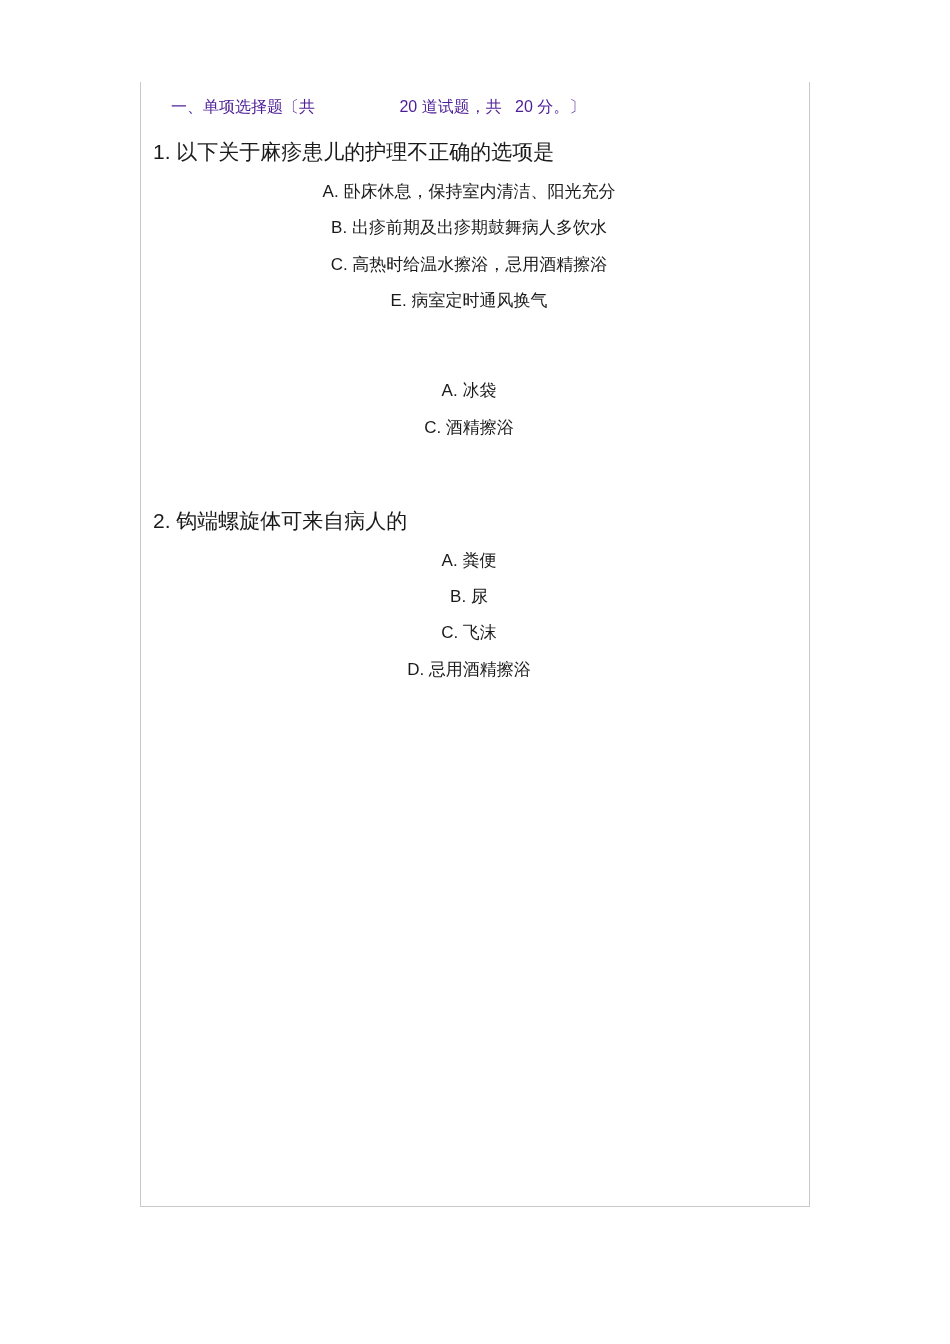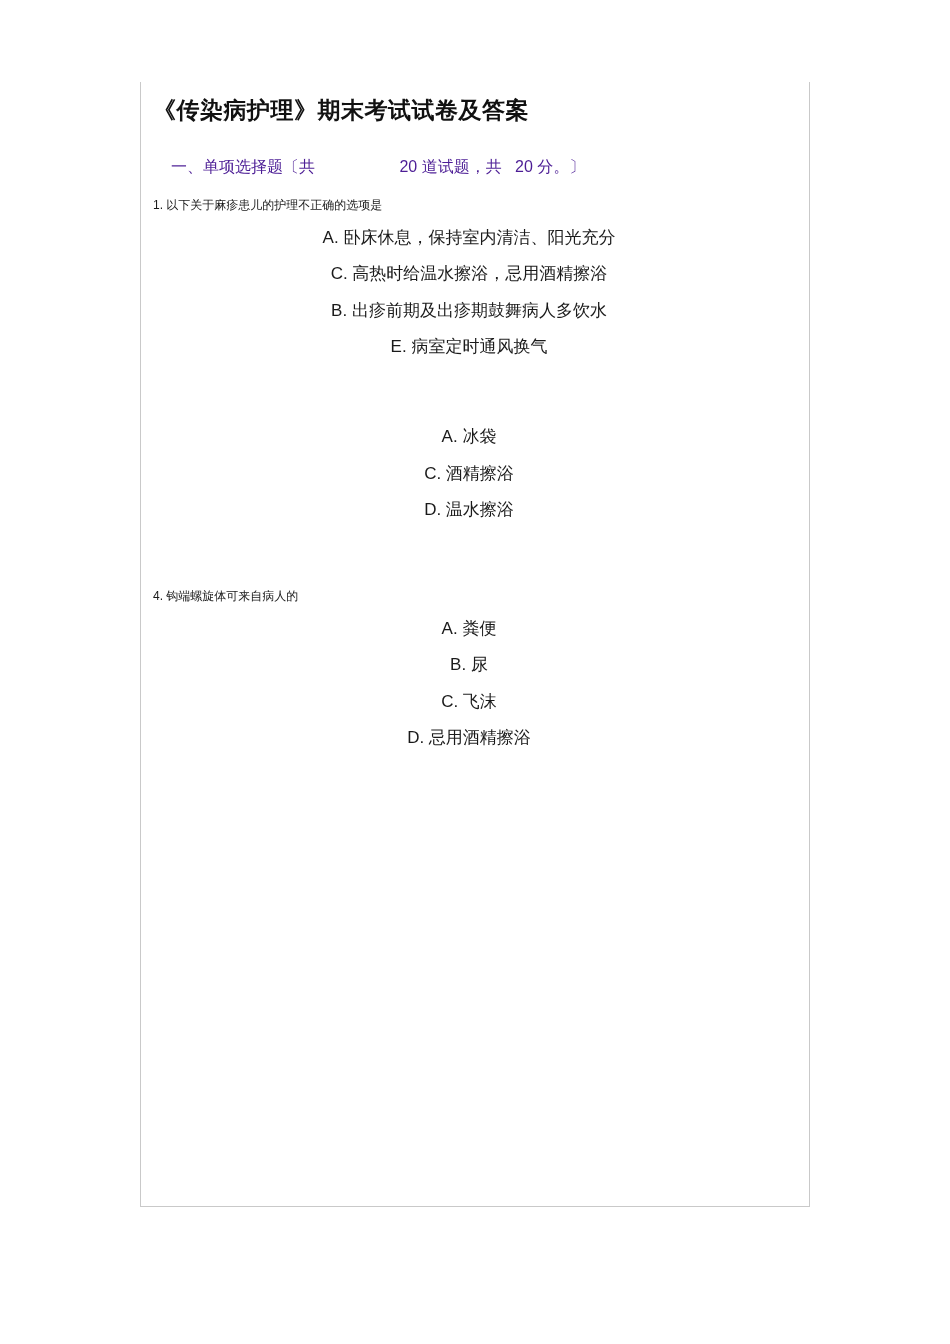--- a/index.html
+++ b/index.html
@@ -41,62 +41,60 @@
     font-size: 16px;
     margin: 0 0 18px 18px;
     color: #4c1d95;
     line-height: 1.4;
     white-space: pre;
   }
   .q-block {
     margin-bottom: 24px;
   }
   .q-stem {
-    font-size: 12px;
+    font-size: 21px;
     line-height: 1.55;
     margin: 0 0 10px 0;
   }
   .q-opt {
     font-size: 17px;
     line-height: 1.55;
     margin: 0 0 10px 0;
     text-align: center;
   }
   .spacer-lg { height: 40px; }
 </style>
 </head>
 <body>
 
 <div class="page">
   <div class="content">
 
-    <h1 class="doc-title">《传染病护理》期末考试试卷及答案</h1>
 
     <div class="section-head">一、单项选择题〔共                   20 道试题，共   20 分。〕</div>
 
     <div class="q-block">
       <p class="q-stem">1. 以下关于麻疹患儿的护理不正确的选项是</p>
       <p class="q-opt">A. 卧床休息，保持室内清洁、阳光充分</p>
+      <p class="q-opt">B. 出疹前期及出疹期鼓舞病人多饮水</p>
       <p class="q-opt">C. 高热时给温水擦浴，忌用酒精擦浴</p>
-      <p class="q-opt">B. 出疹前期及出疹期鼓舞病人多饮水</p>
       <p class="q-opt">E. 病室定时通风换气</p>
     </div>
 
     <div class="spacer-lg"></div>
 
     <div class="q-block">
       <p class="q-opt">A. 冰袋</p>
       <p class="q-opt">C. 酒精擦浴</p>
-      <p class="q-opt">D. 温水擦浴</p>
     </div>
 
     <div class="spacer-lg"></div>
 
     <div class="q-block">
-      <p class="q-stem">4. 钩端螺旋体可来自病人的</p>
+      <p class="q-stem">2. 钩端螺旋体可来自病人的</p>
       <p class="q-opt">A. 粪便</p>
       <p class="q-opt">B. 尿</p>
       <p class="q-opt">C. 飞沫</p>
       <p class="q-opt">D. 忌用酒精擦浴</p>
     </div>
 
   </div>
 </div>
 
 </body></html>

